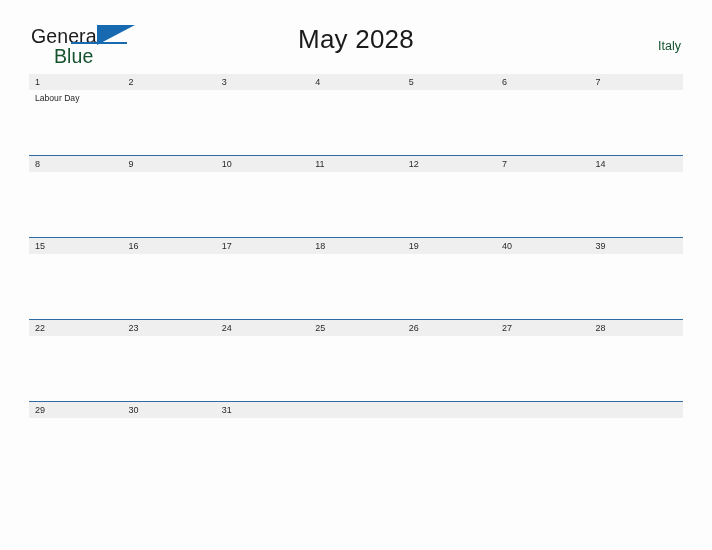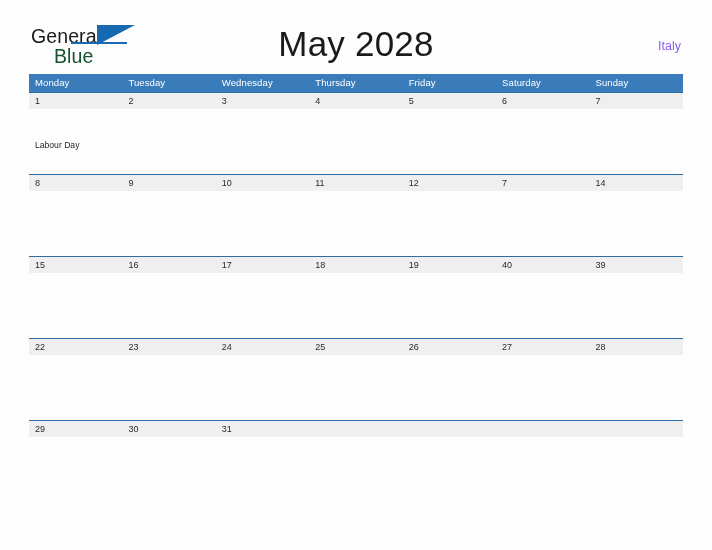--- a/index.html
+++ b/index.html
@@ -69,33 +69,33 @@
     height: 2px;
     background: #1769b0;
   }
 
   .cal-title {
     position: absolute;
     left: 0;
     right: 0;
     top: 2px;
     text-align: center;
-    font-size: 35px;
+    font-size: 26px;
     color: #1a1a1a;
     font-family: "Liberation Sans", sans-serif;
     font-weight: normal;
     letter-spacing: .2px;
   }
 
   .country {
     position: absolute;
     right: 2px;
     top: 17px;
     font-size: 12.5px;
-    color: #8b5cf6;
+    color: #14532d;
   }
 
   
   .calendar {
     margin: 0 29px;
     width: 654px;
   }
 
   .weekdays {
     display: flex;
@@ -135,21 +135,20 @@
   .events {
     display: flex;
     height: 65px;
     background: transparent;
   }
   .eventcell {
     flex: 1 1 0;
     padding-left: 6px;
     padding-top: 3px;
     box-sizing: border-box;
-    margin-top: 28px;
   }
   .event {
     font-size: 8.6px;
     color: #262626;
     line-height: 11px;
     white-space: nowrap;
   }
 </style>
 </head>
 <body>
@@ -169,29 +168,20 @@
       </span>
     </div>
 
     <div class="cal-title">May 2028</div>
 
     <div class="country">Italy</div>
   </div>
 
   <div class="calendar">
 
-    <div class="weekdays">
-      <div class="weekday">Monday</div>
-      <div class="weekday">Tuesday</div>
-      <div class="weekday">Wednesday</div>
-      <div class="weekday">Thursday</div>
-      <div class="weekday">Friday</div>
-      <div class="weekday">Saturday</div>
-      <div class="weekday">Sunday</div>
-    </div>
 
     <div class="week">
       <div class="daynums">
         <div class="daynum">1</div>
         <div class="daynum">2</div>
         <div class="daynum">3</div>
         <div class="daynum">4</div>
         <div class="daynum">5</div>
         <div class="daynum">6</div>
         <div class="daynum">7</div>

